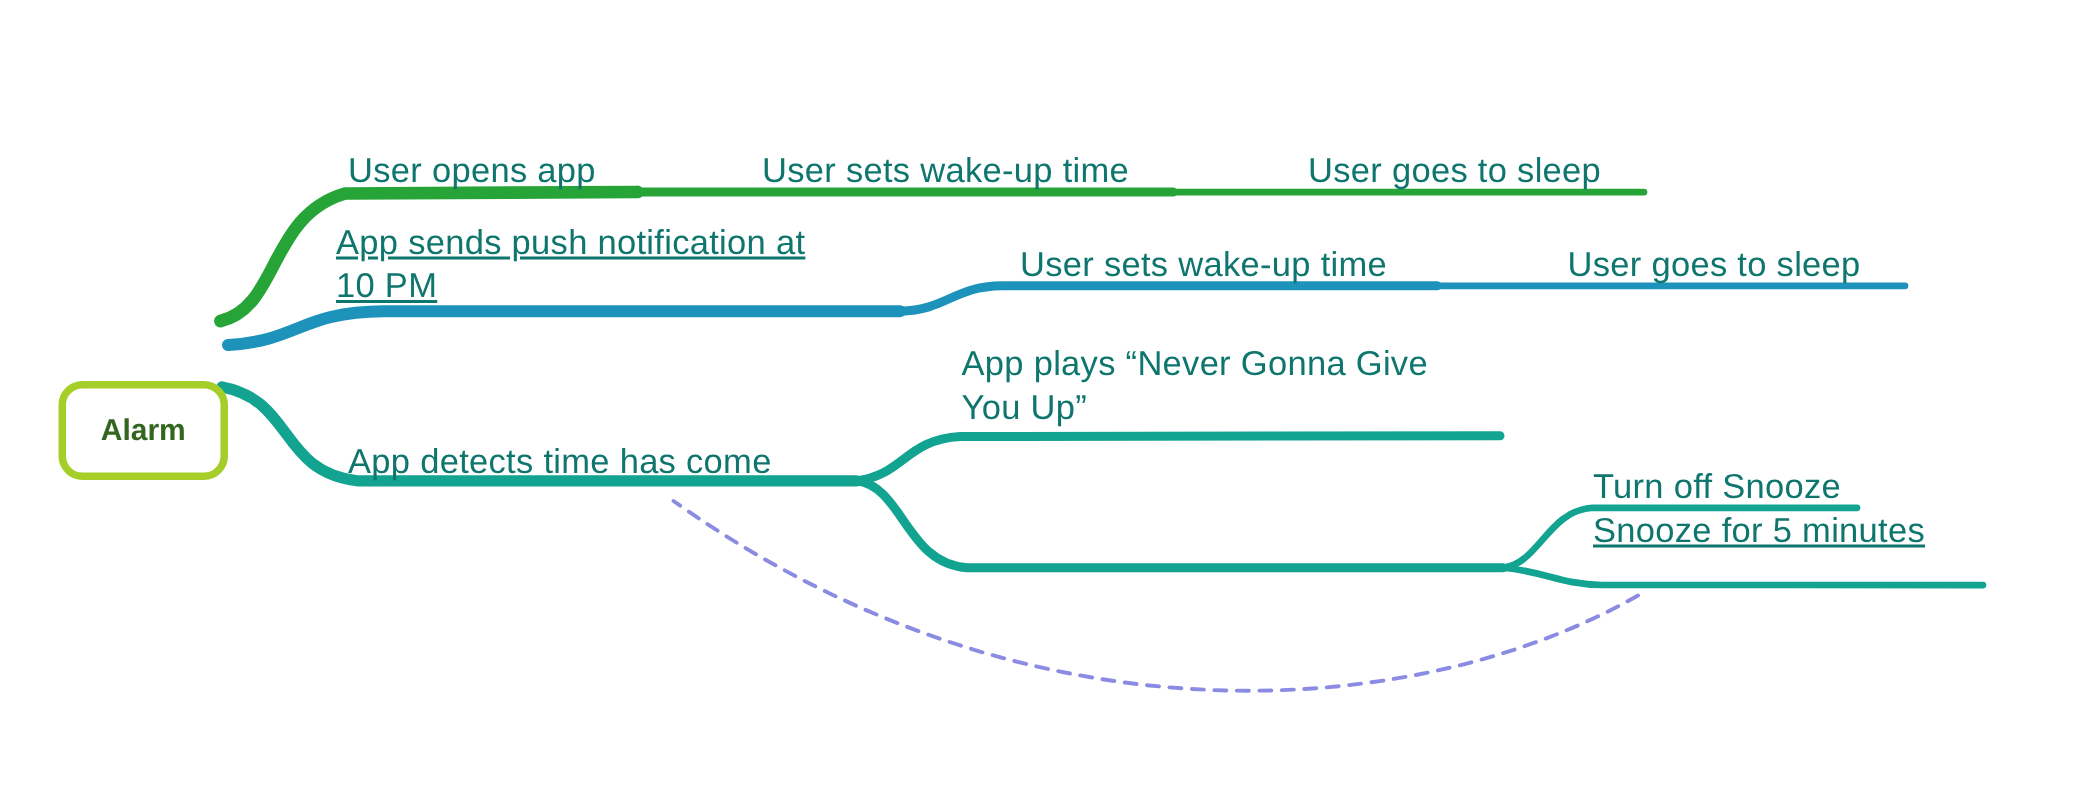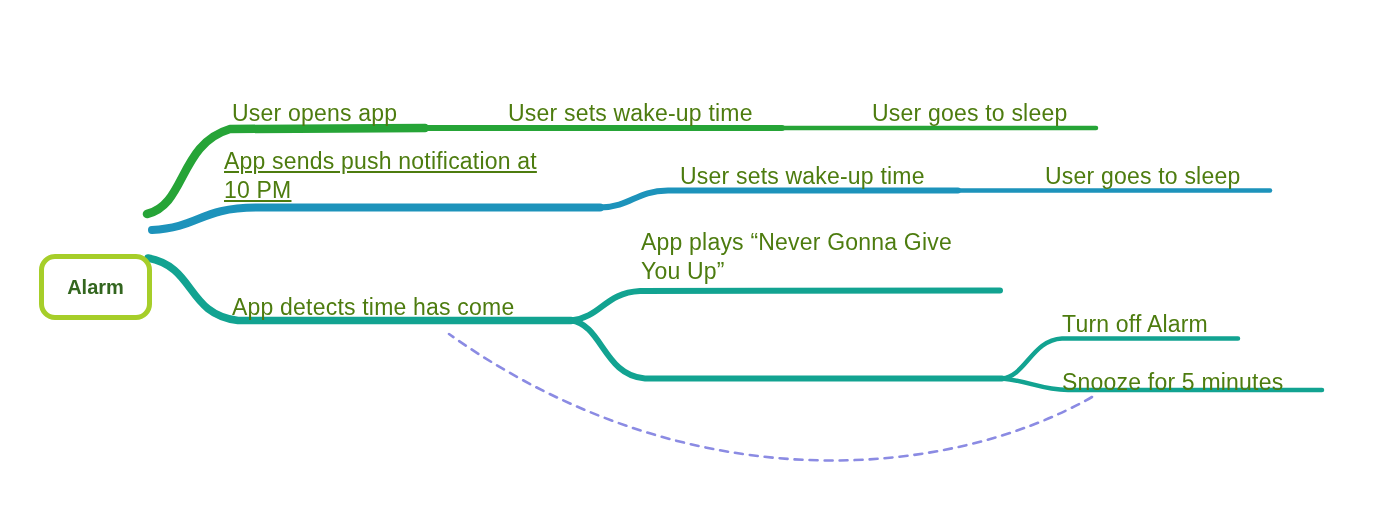--- a/index.html
+++ b/index.html
@@ -24,21 +24,21 @@
   }
   .branch-svg path {
     fill: none;
     stroke-linecap: round;
     stroke-linejoin: round;
   }
   .label {
     position: absolute;
     font-size: 23px;
     line-height: 29px;
-    color: #4d7c0f;
+    color: #0f766e;
     white-space: pre-line;
     letter-spacing: 0.2px;
   }
   .root-node {
     position: absolute;
     left: 39px;
     top: 206px;
     width: 113px;
     height: 66px;
     box-sizing: border-box;
@@ -96,16 +96,16 @@
   <div class="label" style="left:872px; top:99px;">User goes to sleep</div>
 
   <div class="label" style="left:224px; top:147px; width:390px;text-decoration:underline;">App sends push notification at
 10 PM</div>
   <div class="label" style="left:680px; top:162px;">User sets wake-up time</div>
   <div class="label" style="left:1045px; top:162px;">User goes to sleep</div>
 
   <div class="label" style="left:641px; top:228px; width:370px;">App plays “Never Gonna Give
 You Up”</div>
   <div class="label" style="left:232px; top:293px;">App detects time has come</div>
-  <div class="label" style="left:1062px; top:310px;">Turn off Alarm</div>
-  <div class="label" style="left:1062px; top:368px;">Snooze for 5 minutes</div>
+  <div class="label" style="left:1062px; top:310px;">Turn off Snooze</div>
+  <div class="label" style="left:1062px; top:339px;text-decoration:underline;">Snooze for 5 minutes</div>
 
 </div>
 
 </body></html>

